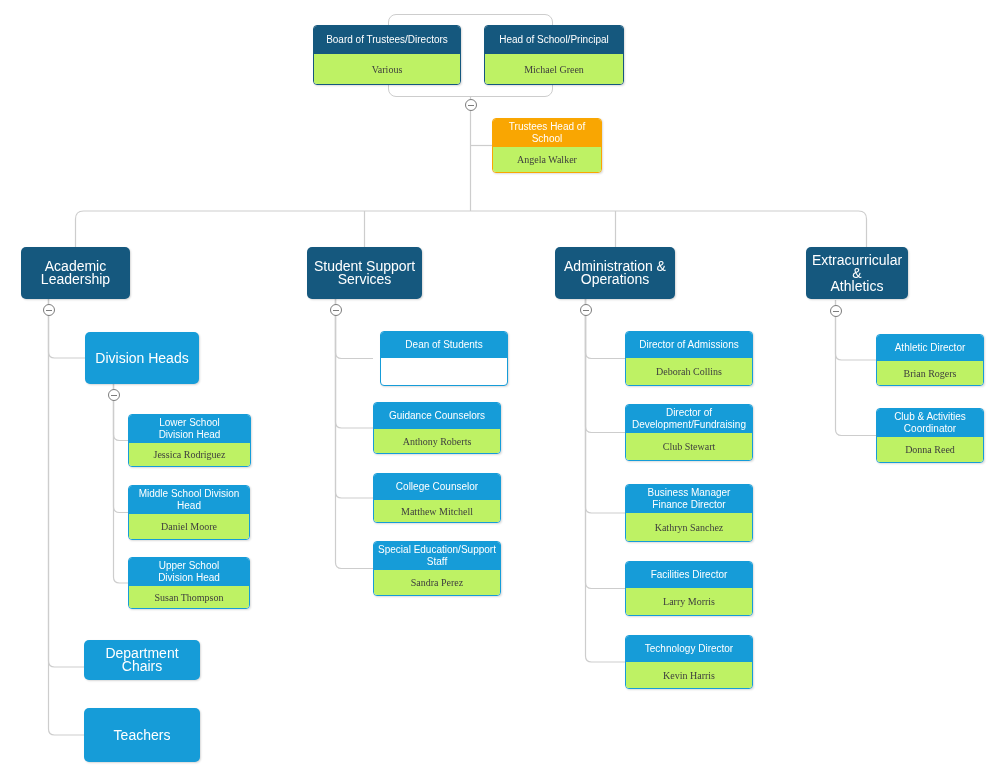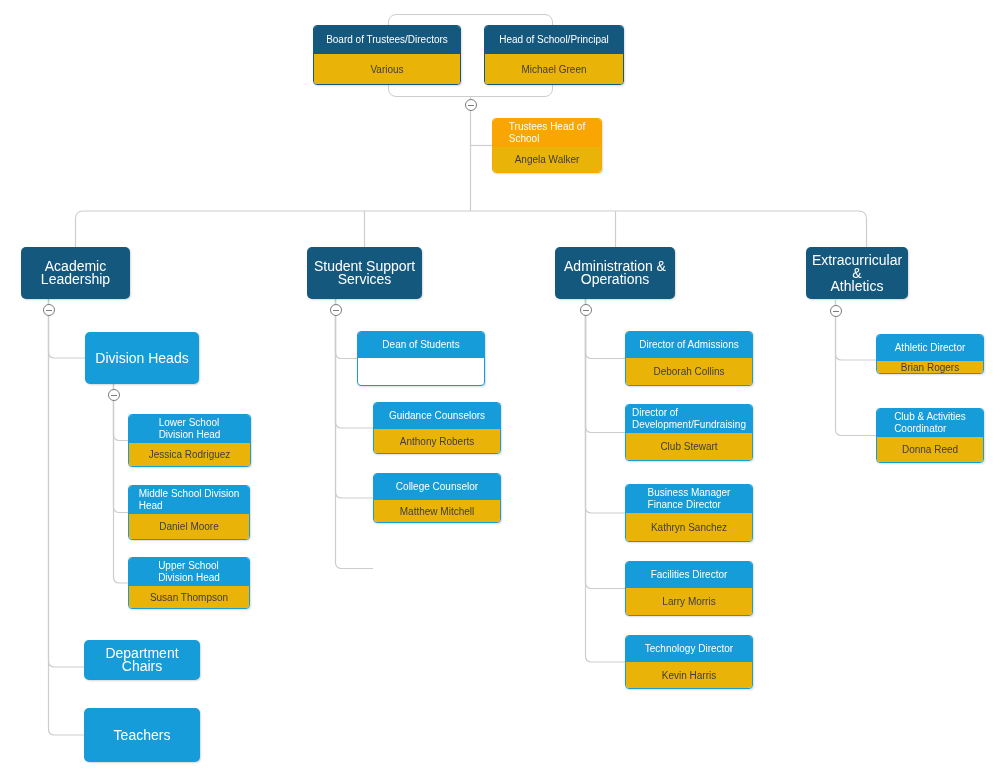--- a/index.html
+++ b/index.html
@@ -25,25 +25,25 @@
   
   .card {
     position: absolute; z-index: 2;
     display: flex; flex-direction: column;
     border-radius: 4px; background: #fff; overflow: hidden;
     box-shadow: 1px 1px 2px rgba(0,0,0,.14);
   }
   .card .hd {
     color: #fff; font-size: 10px; line-height: 12px;
     display: flex; align-items: center; justify-content: center;
-    text-align: left; white-space: pre-line; padding: 12px 3px; flex: none;
+    text-align: center; white-space: pre-line; padding: 12px 3px; flex: none;
   }
   .card .bd {
-    flex: 1; background: #eab308; color: #3e3e3e; font-size: 10px;
-    display: flex; align-items: center; justify-content: center; text-align: center;
+    flex: 1; background: #bef264; color: #3e3e3e; font-size: 10px;
+    display: flex; align-items: center; justify-content: center; text-align: center; font-family: Liberation Serif, serif;
   }
   .hd.h1  { height: 26px; }
   .hd.h1t { height: 28px; }
   .hd.h2  { height: 28px; }
   .card.blue   { border: 1px solid var(--light-blue, #169CD8); }
   .card.blue .hd   { background: var(--light-blue, #169CD8); }
   .card.navy   { border: 1px solid var(--dark-blue, #15587E); }
   .card.navy .hd   { background: var(--dark-blue, #15587E); }
   .card.orange { border: 1px solid var(--orange, #F9A602); }
   .card.orange .hd { background: var(--orange, #F9A602); }
@@ -156,30 +156,35 @@
     <div class="hd h2">Middle School Division
 Head</div>
     <div class="bd">Daniel Moore</div>
   </div>
   <div class="card blue" style="left:128px; top:557px; width:122px; height:52px">
     <div class="hd h2">Upper School
 Division Head</div>
     <div class="bd">Susan Thompson</div>
   </div>
 
-  <div class="card blue" style="left:357px; top:331px; width:128px; height:55px">
+  <div class="card blue" style="left:380px; top:331px; width:128px; height:55px">
     <div class="hd h1">Dean of Students</div>
   </div>
   <div class="card blue" style="left:373px; top:402px; width:128px; height:52px">
     <div class="hd h1">Guidance Counselors</div>
     <div class="bd">Anthony Roberts</div>
   </div>
   <div class="card blue" style="left:373px; top:473px; width:128px; height:50px">
     <div class="hd h1">College Counselor</div>
     <div class="bd">Matthew Mitchell</div>
+  </div>
+  <div class="card blue" style="left:373px; top:541px; width:128px; height:55px">
+    <div class="hd h2">Special Education/Support
+Staff</div>
+    <div class="bd">Sandra Perez</div>
   </div>
 
   <div class="card blue" style="left:625px; top:331px; width:128px; height:55px">
     <div class="hd h1">Director of Admissions</div>
     <div class="bd">Deborah Collins</div>
   </div>
   <div class="card blue" style="left:625px; top:404px; width:128px; height:57px">
     <div class="hd h2">Director of
 Development/Fundraising</div>
     <div class="bd">Club Stewart</div>
@@ -191,21 +196,21 @@
   </div>
   <div class="card blue" style="left:625px; top:561px; width:128px; height:55px">
     <div class="hd h1">Facilities Director</div>
     <div class="bd">Larry Morris</div>
   </div>
   <div class="card blue" style="left:625px; top:635px; width:128px; height:54px">
     <div class="hd h1">Technology Director</div>
     <div class="bd">Kevin Harris</div>
   </div>
 
-  <div class="card blue" style="left:876px; top:334px; width:108px; height:40px">
+  <div class="card blue" style="left:876px; top:334px; width:108px; height:52px">
     <div class="hd h1">Athletic Director</div>
     <div class="bd">Brian Rogers</div>
   </div>
   <div class="card blue" style="left:876px; top:408px; width:108px; height:55px">
     <div class="hd h2">Club &amp; Activities
 Coordinator</div>
     <div class="bd">Donna Reed</div>
   </div>
 
   <div class="collapse-btn" style="left:464.5px; top:99px">

